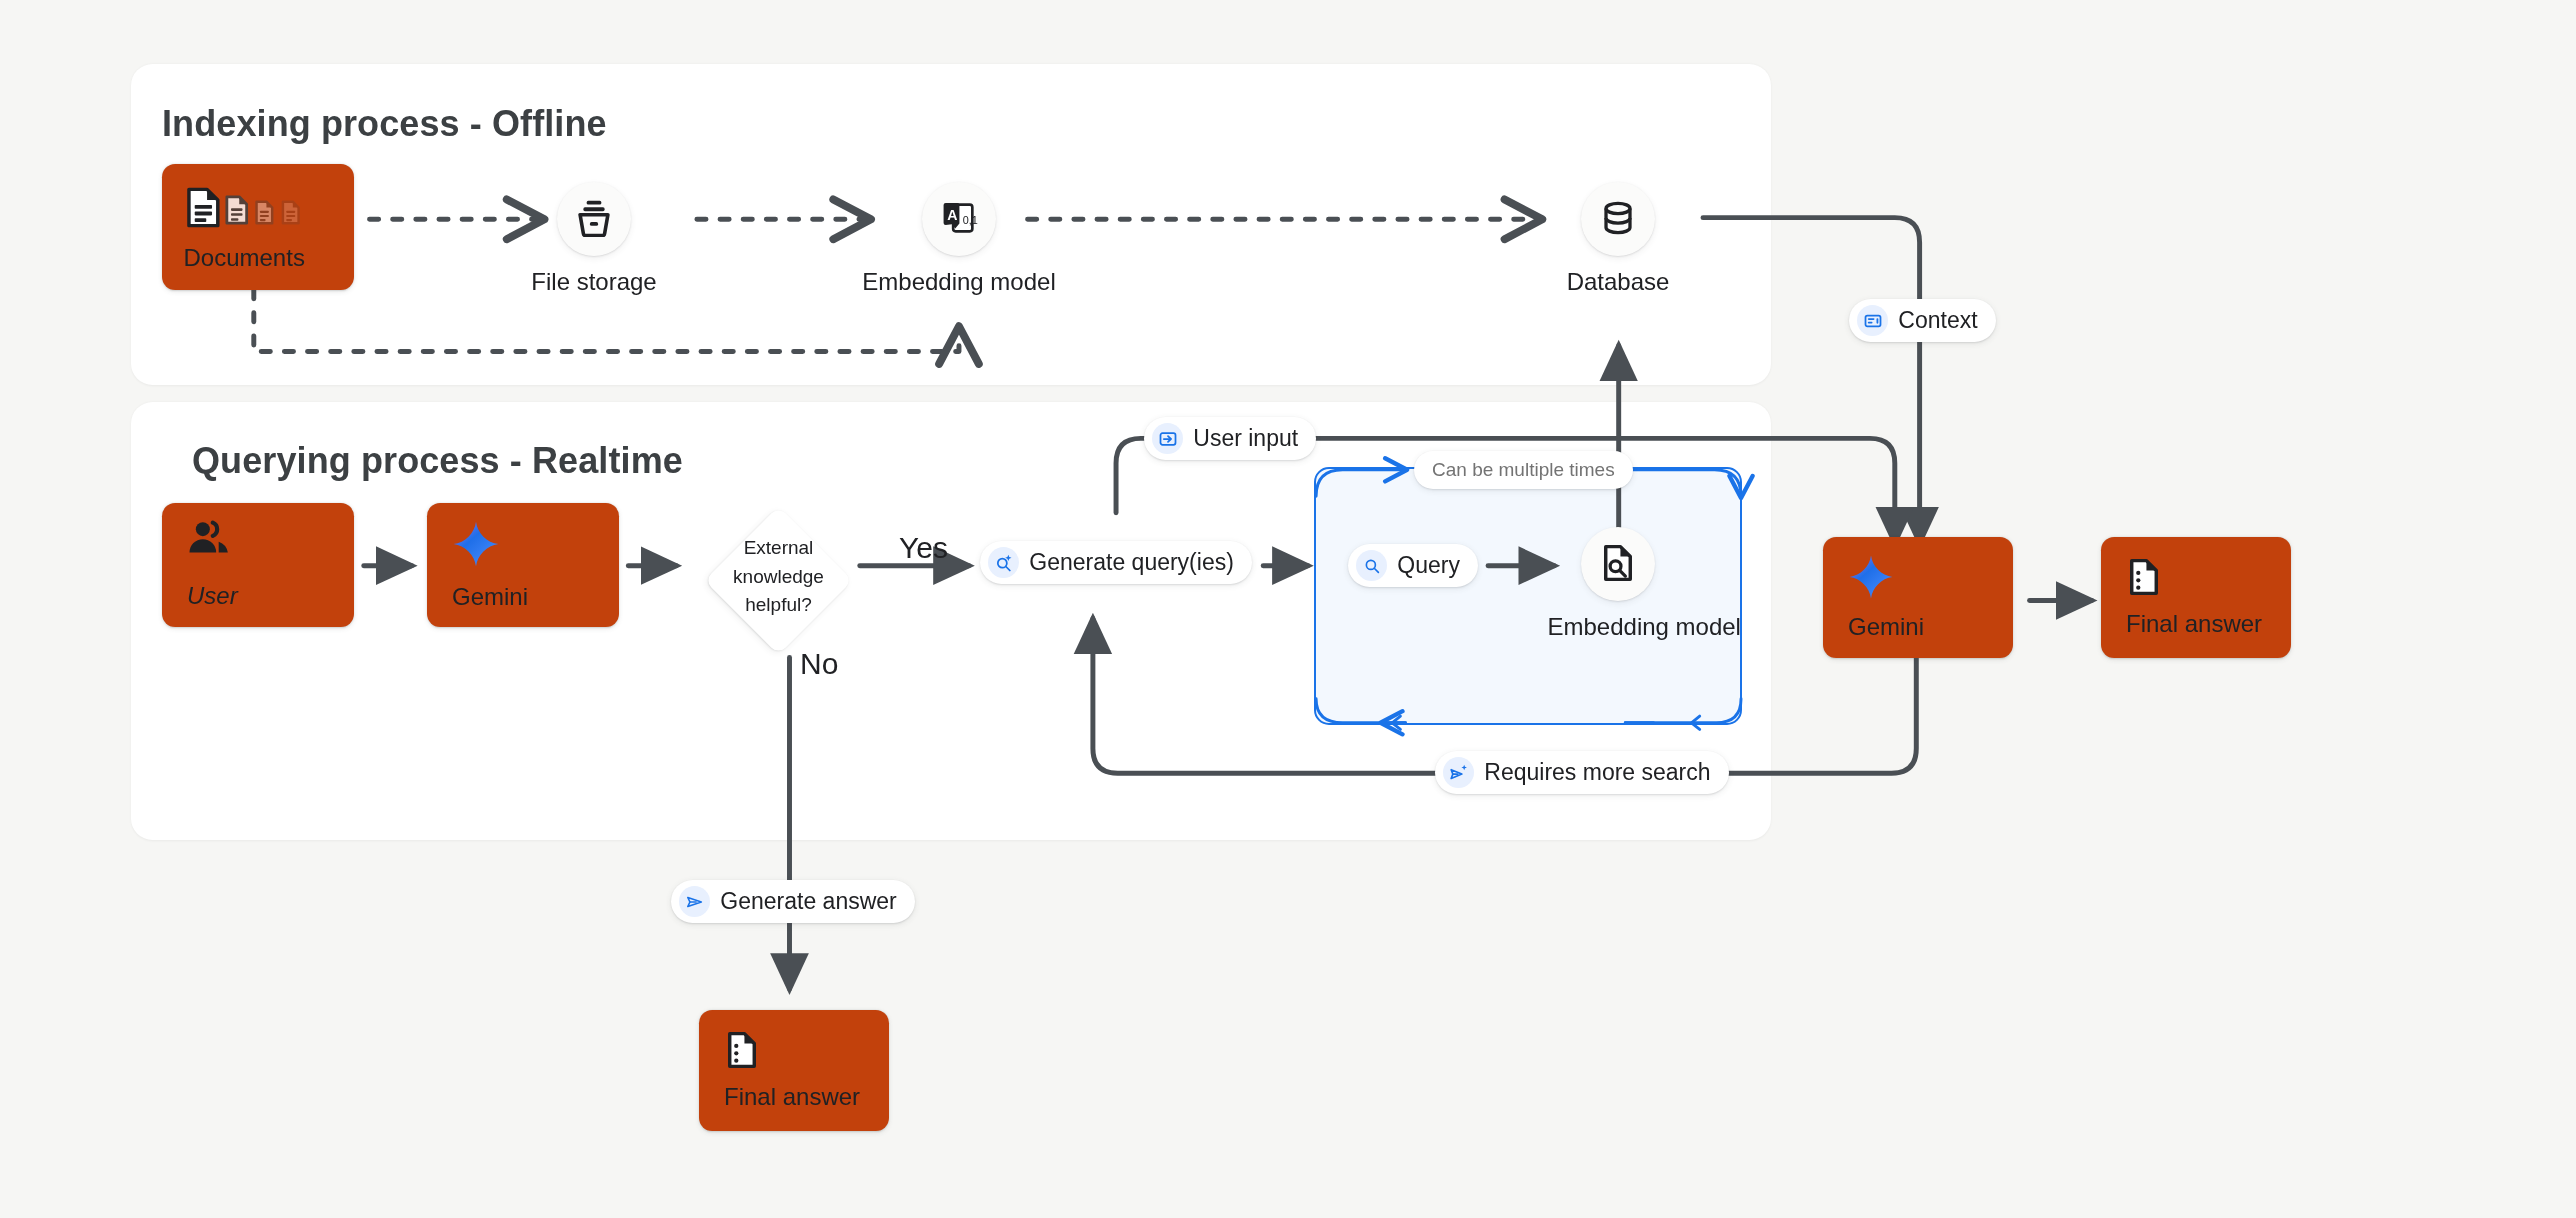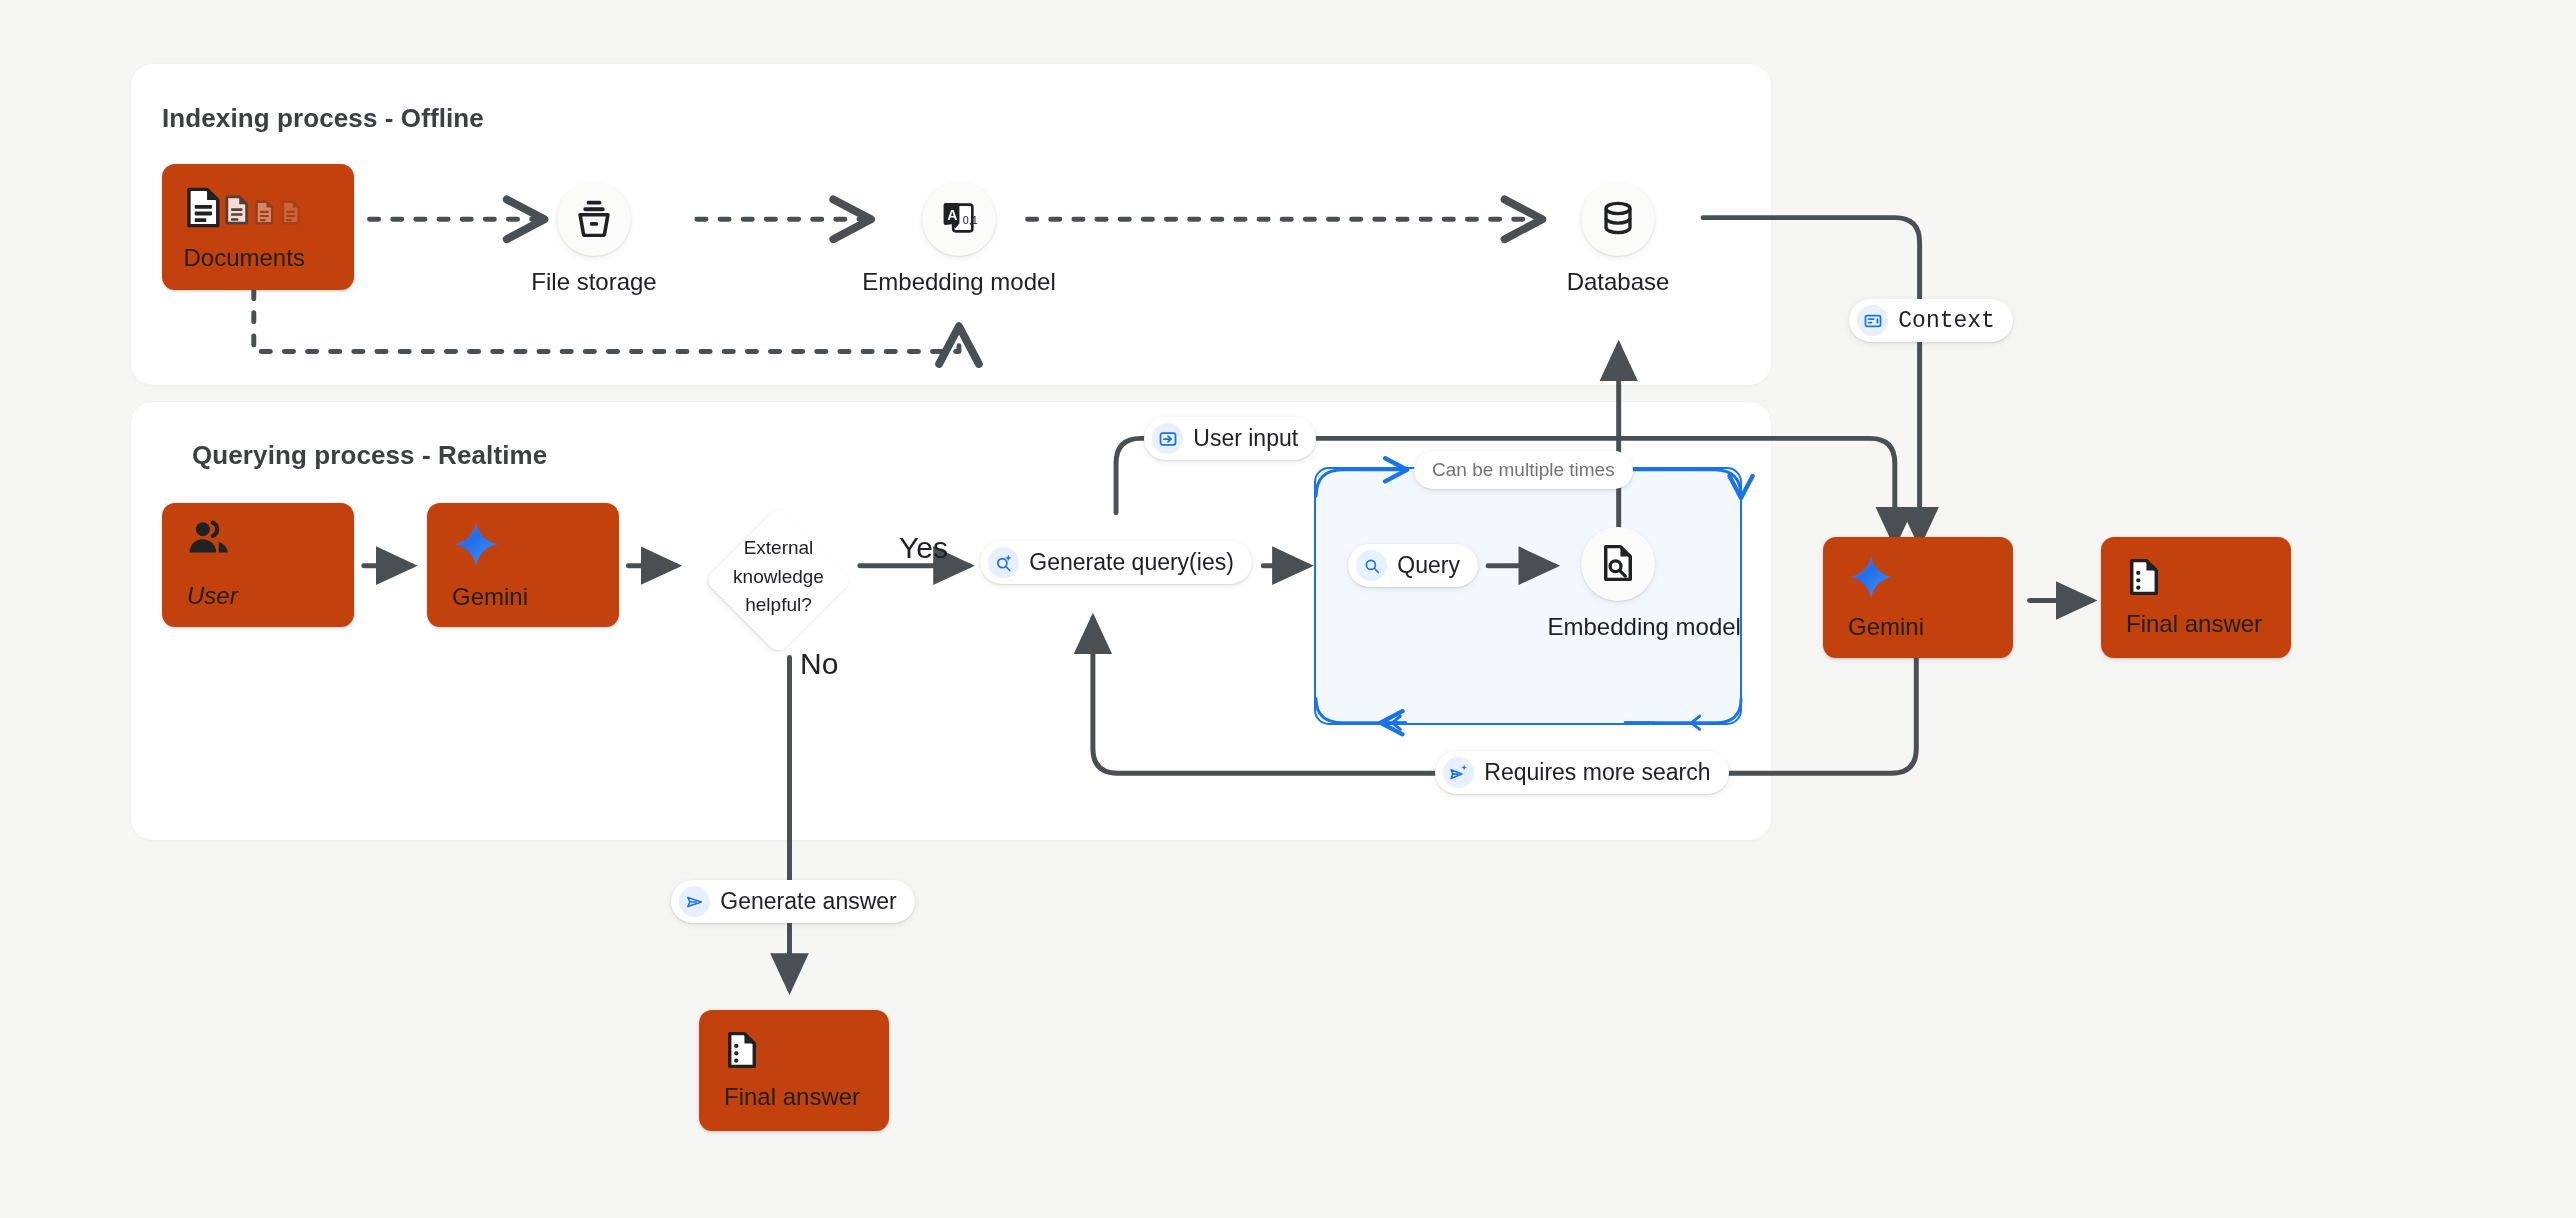--- a/index.html
+++ b/index.html
@@ -18,21 +18,21 @@
     position:absolute;
     background:#ffffff;
     border-radius:21.5px;
     box-shadow:0 0.8px 2.5px rgba(0,0,0,.05);
   }
   #panel-indexing{left:131px;top:64px;width:1640px;height:321px;}
   #panel-querying{left:131px;top:402px;width:1640px;height:438px;}
 
   .panel-title{
     position:absolute;
-    font-size:26px;
+    font-size:36px;
     font-weight:600;
     color:#3c4043;
     letter-spacing:0.1px;
     white-space:nowrap;
   }
   #title-indexing{left:162px;top:103px;}
   #title-querying{left:162px;top:440px;margin-left:30px;}
 
   
   .card{
@@ -378,21 +378,21 @@
         <rect x="3" y="5" width="18" height="14" rx="2.4" fill="none" stroke="#1a73e8" stroke-width="2.1"></rect>
         <g fill="none" stroke="#1a73e8" stroke-width="2.1" stroke-linecap="round" stroke-linejoin="round">
           <path d="M7,12 h8"></path>
           <path d="M12,8.6 L15.6,12 L12,15.4"></path>
         </g>
       </svg>
     </span>
     <span class="pill-text">User input</span>
   </div>
 
-  <div class="pill" id="pill-context" style="left:1849px;top:299px;font-family:Liberation Mono, monospace;">
+  <div class="pill" id="pill-context" style="left:1849px;top:299px;">
     <span class="pill-ico">
       <svg width="20" height="20" viewBox="0 0 24 24" xmlns="http://www.w3.org/2000/svg">
         <rect x="3" y="5.5" width="18" height="13" rx="2.2" fill="none" stroke="#1a73e8" stroke-width="2.1"></rect>
         <g fill="#1a73e8">
           <rect x="5.8" y="8.6" width="8" height="2.1" rx="1"></rect>
           <rect x="5.8" y="13" width="5.6" height="2.1" rx="1"></rect>
           <rect x="16.2" y="8.6" width="2.2" height="6.6" rx="1"></rect>
         </g>
       </svg>
     </span>

